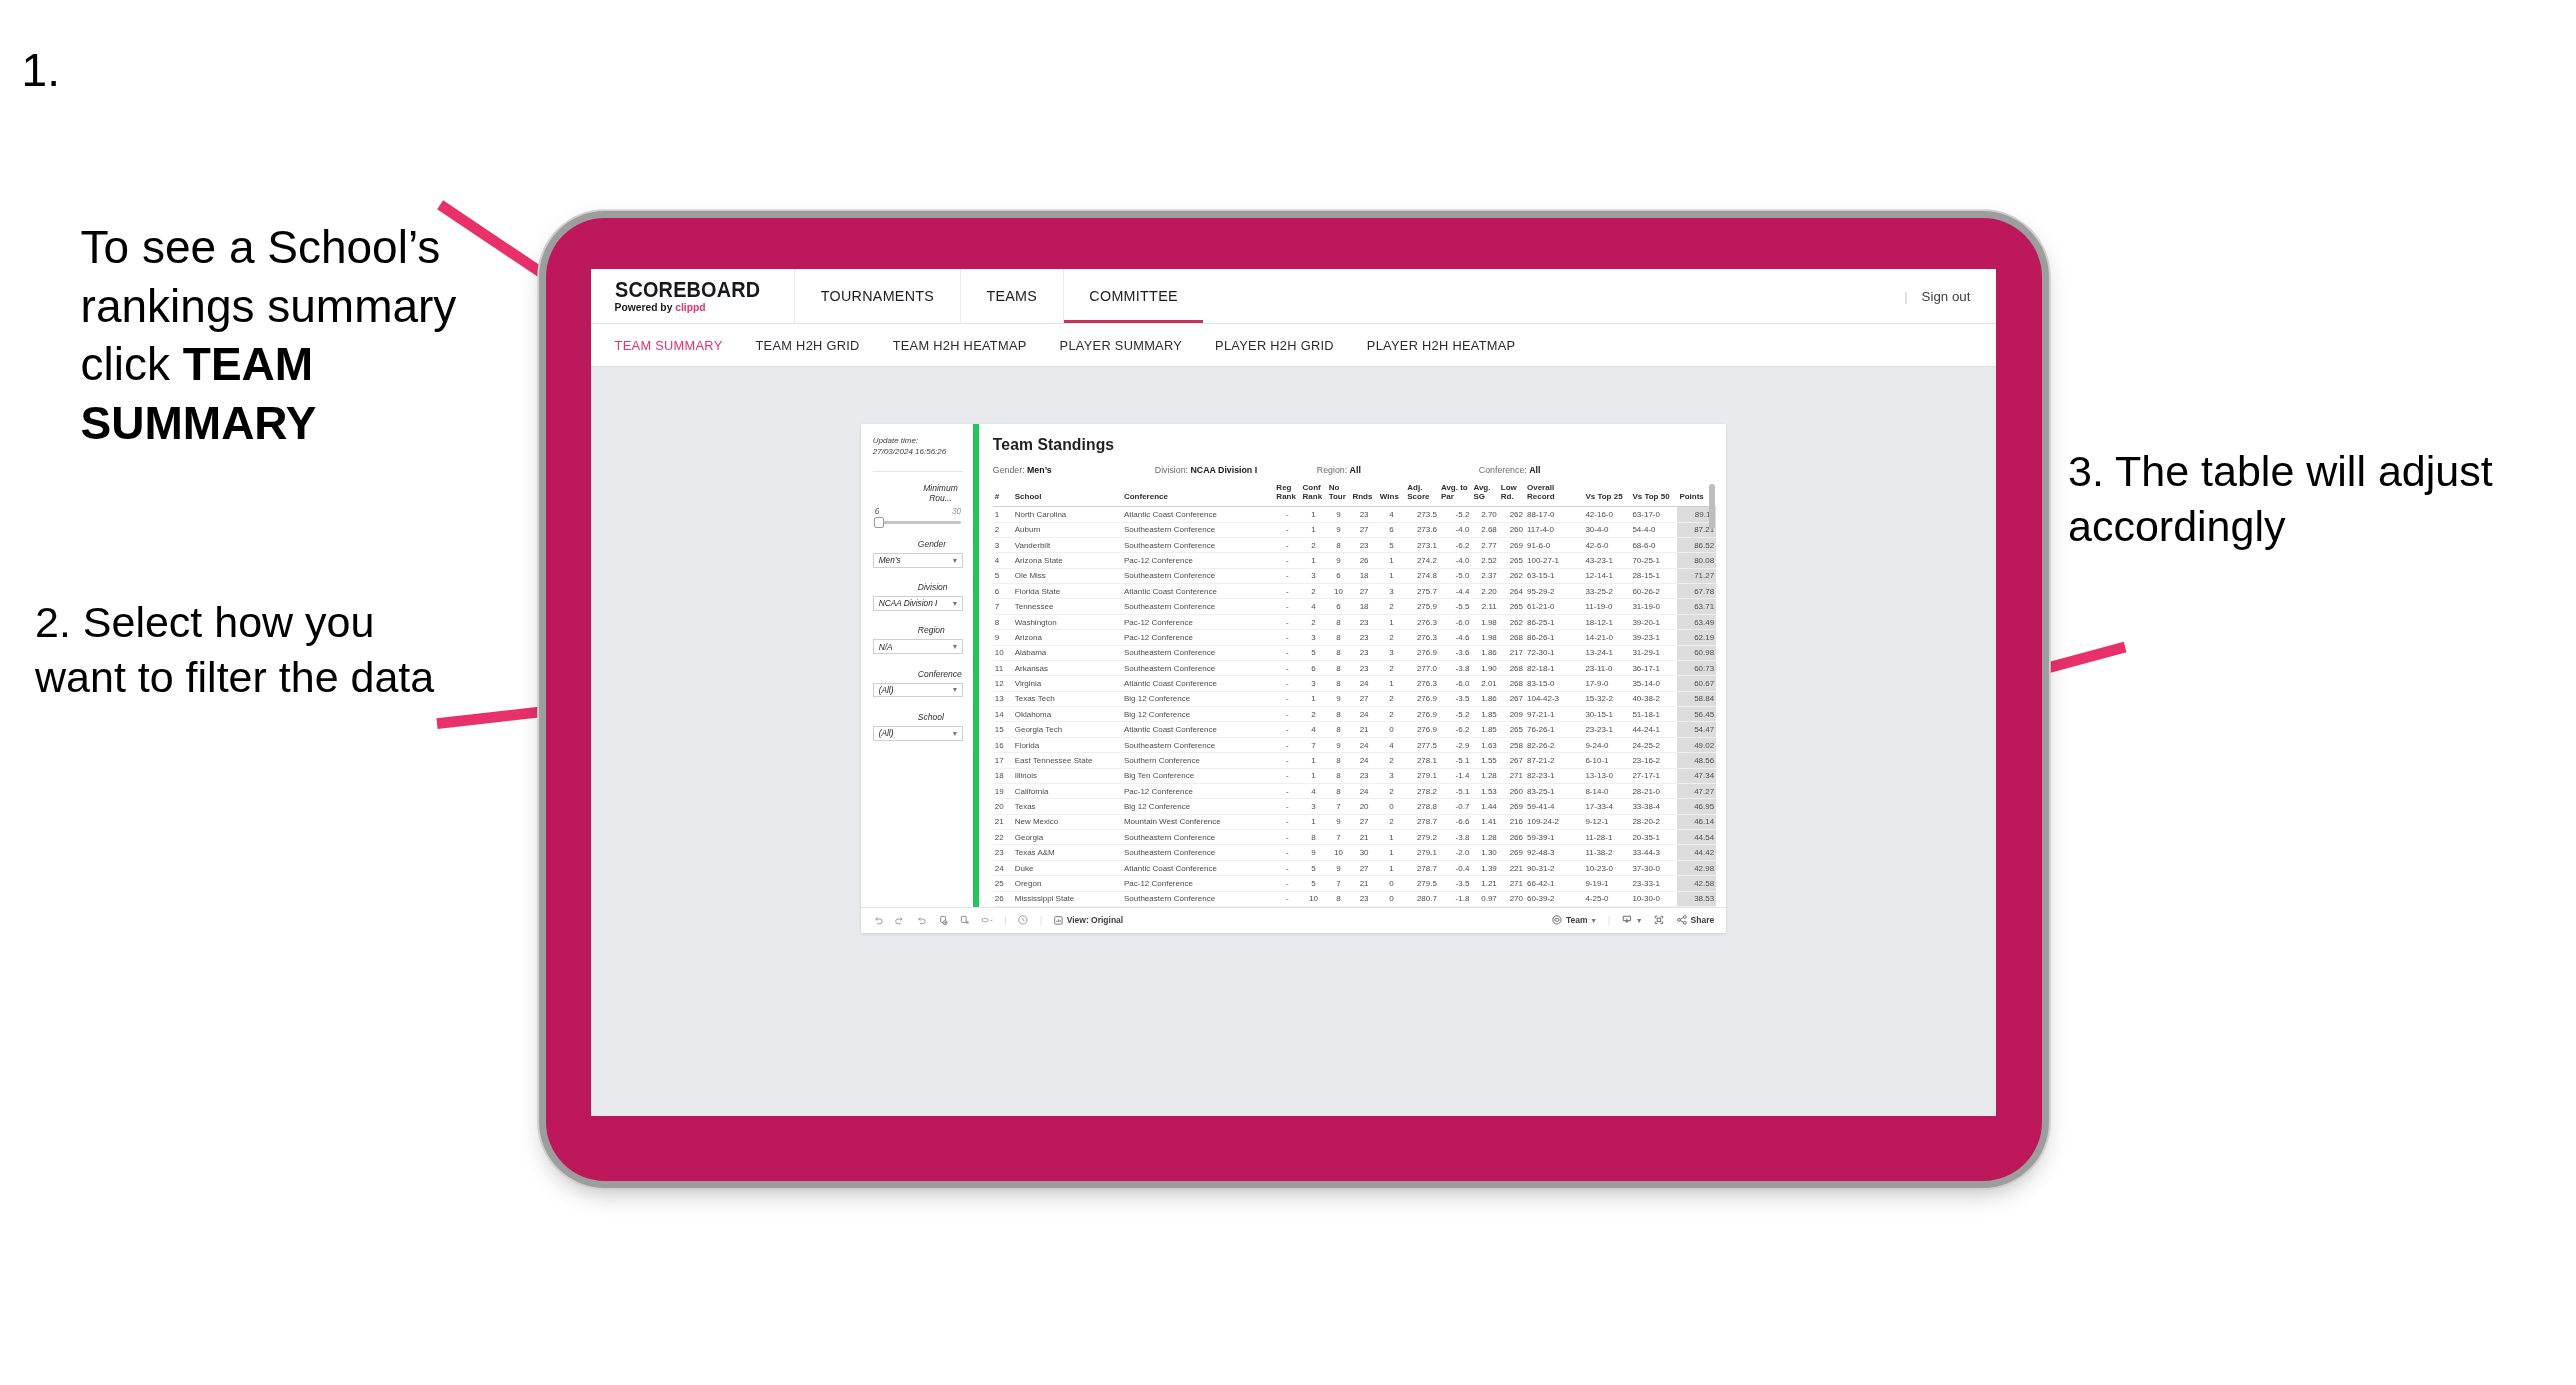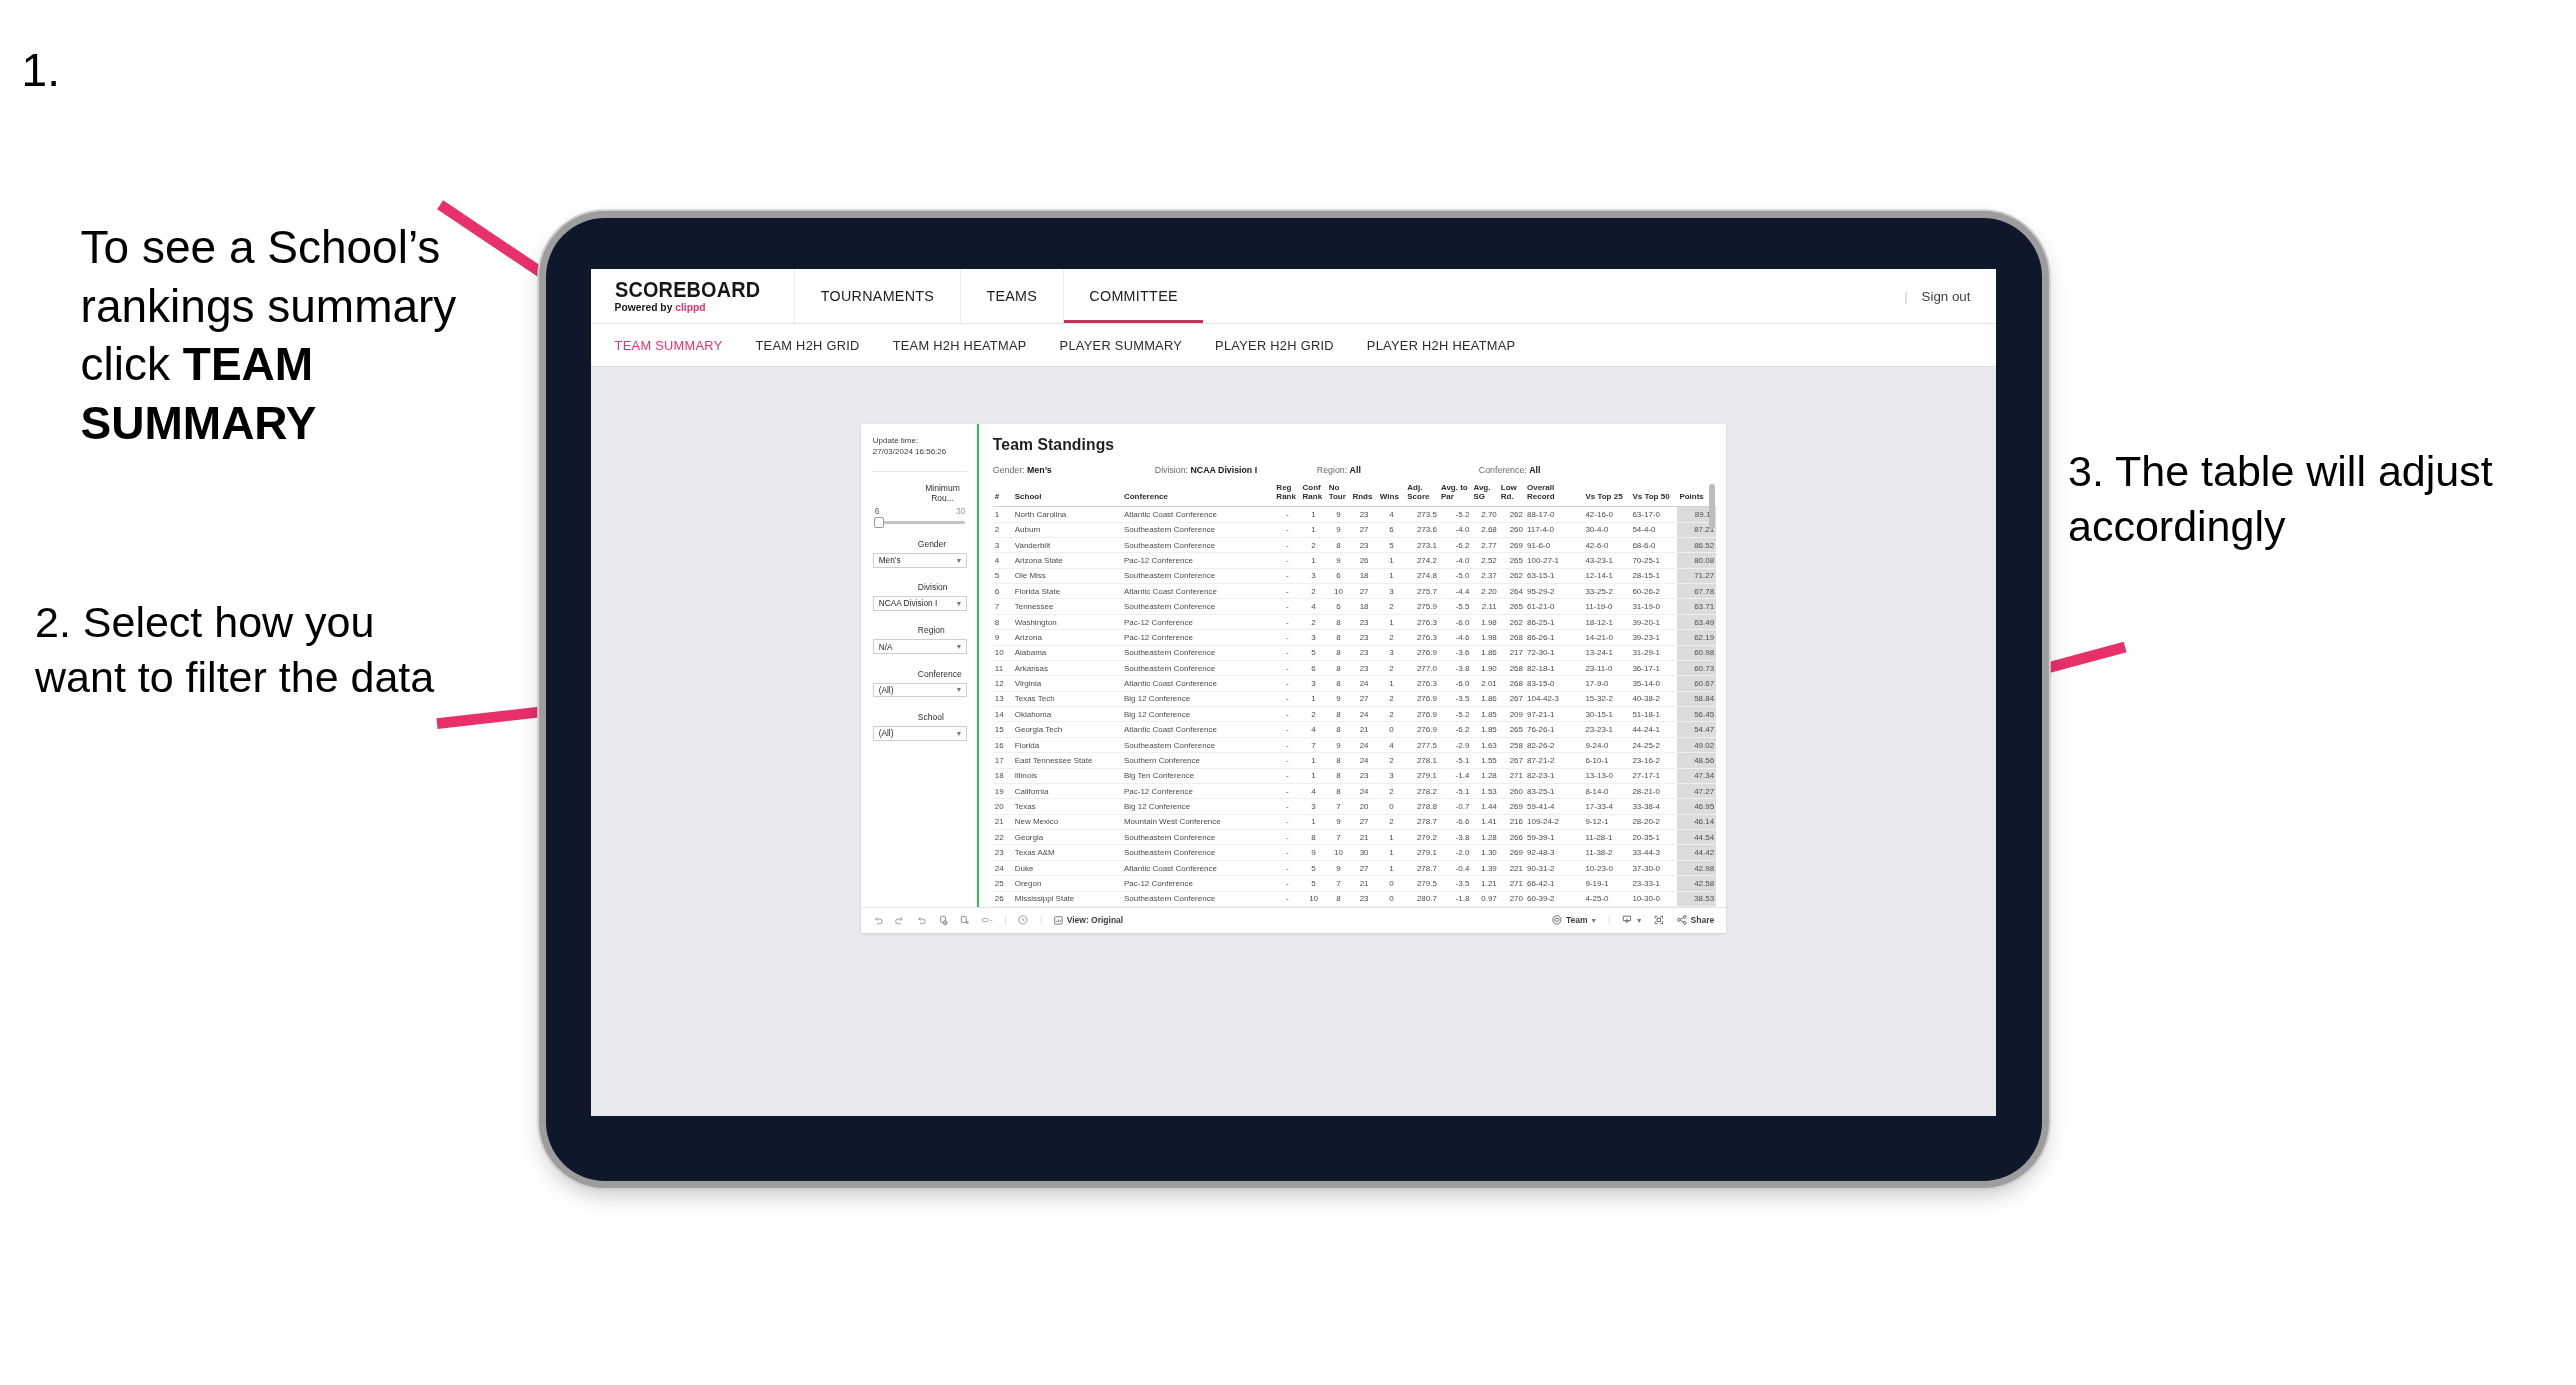--- a/index.html
+++ b/index.html
@@ -28,21 +28,21 @@
   #anno-3 { left: 2068px; top: 444px; width: 511px; font-size: 43px; }
 
   
   .arrow { position: absolute; pointer-events: none; }
 
   
   #tablet {
     position: absolute;
     left: 546px; top: 218px;
     width: 1496px; height: 963px;
-    background: #0f172a;
+    background: #be185d;
     border-radius: 59px;
     box-shadow: 0 0 0 6.9px #9d9d9d, 0 0 0 8.8px #cfcfcf, 0 9.8px 25.6px rgba(0,0,0,.30);
   }
   #screen {
     position: absolute;
     left: 45px; top: 51px;
     width: 1405px; height: 847px;
     background: #e8eaed;
     overflow: hidden;
   }
@@ -107,22 +107,22 @@
     width: 865px; background:#fff;
     box-shadow: 0 1px 2.9px rgba(0,0,0,.12);
     display:flex; flex-direction:column;
   }
   .viz-body { display:flex; }
 
   
   .filters {
     width: 118px; flex: 0 0 118px;
     padding: 10.8px 9.8px 13.8px 11.8px;
-    border-right: 2px solid #22c55e;
-    font-size: 8.3px; color:#333;
+    border-right: 6px solid #22c55e;
+    font-size: 8.3px; color:#333;font-style:italic;
   }
   .update-time { font-size: 8px; color:#3b3b3b; line-height: 1.45; }
   .filters hr { border:none; border-top:1px solid #e6e6e6; margin: 12.8px 0 10.8px; }
   .f-group { margin-bottom: 14.7px; }
   .f-label { font-size: 8.5px; color:#2f2f2f; margin-bottom: 3.9px; font-weight:400;margin-left:45px; }
   .f-label.center { text-align:center; }
   .slider-range {
     display:flex; justify-content:space-between;
     font-size: 8.3px; color:#555; margin: 3.9px 2px 2.9px;
   }

